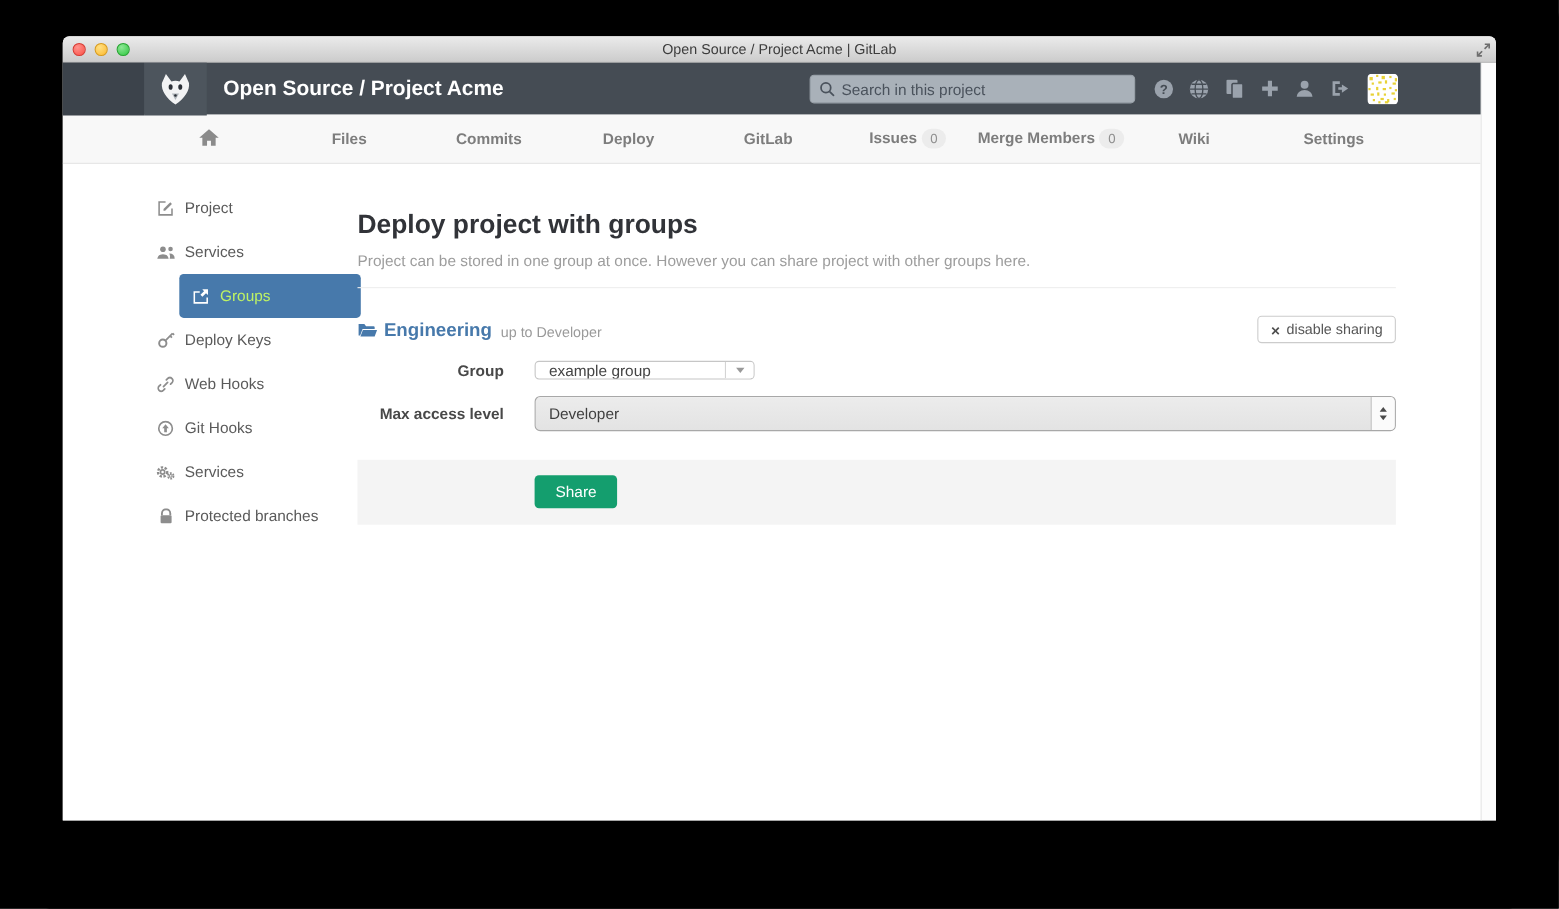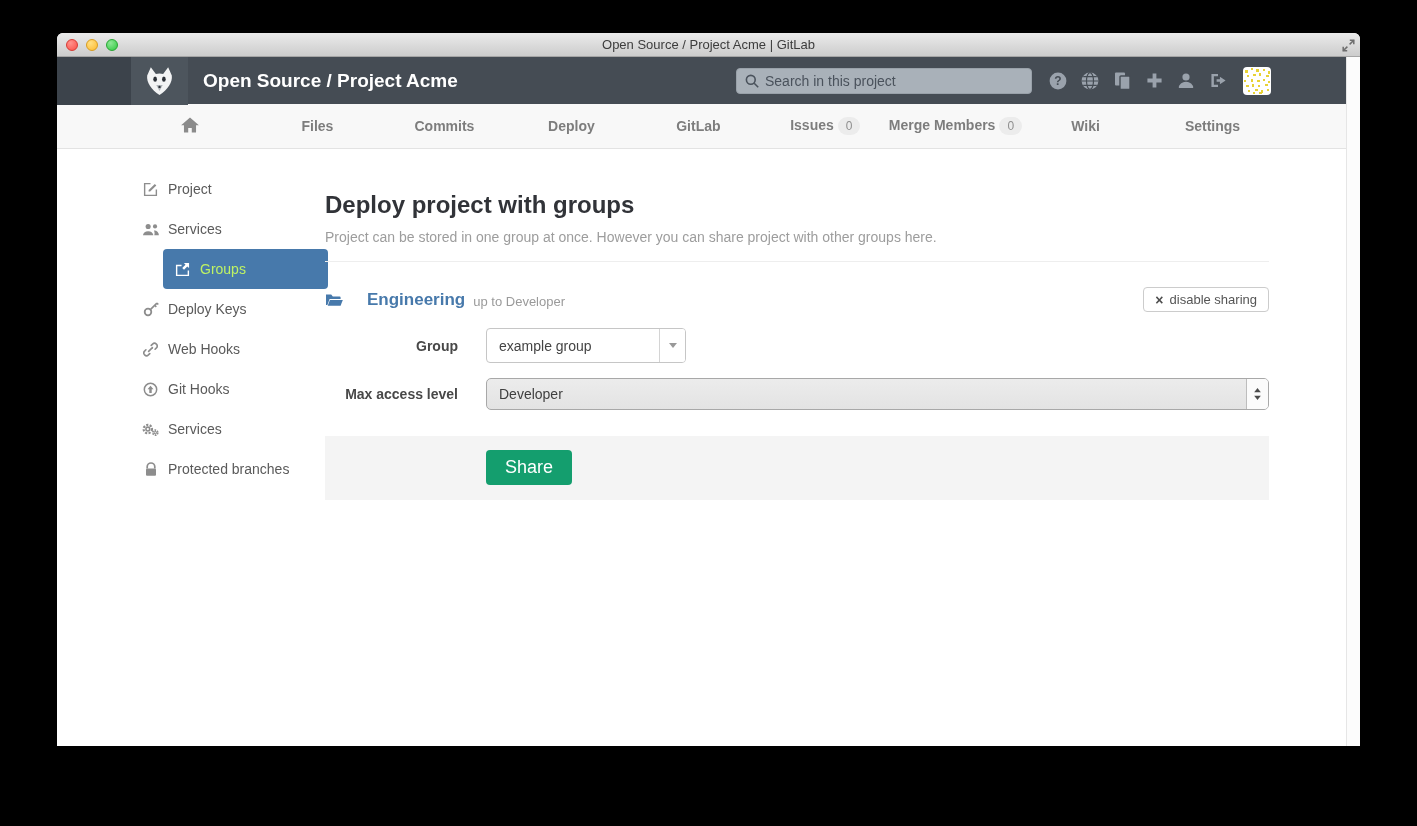--- a/index.html
+++ b/index.html
@@ -52,42 +52,42 @@
   .side-item.active { background:#4779ab; color:#bef264;margin-left:32px; }
   .main { flex:1; padding:10px 77px 0 29px; min-width:0; }
 
   h1.page-title { font-size:24px; font-weight:bold; color:#313338; margin-top:32px; }
   .page-subtitle { font-size:14px; color:#9d9d9d; margin-top:10px; }
   hr.rule { border:none; border-top:1px solid #eeeeee; margin:16px 0; }
   .section-heading { font-size:17px; font-weight:bold; color:#3a3a3a; margin-top:14px; }
   .section-heading.second { margin-top:30px; }
 
   .shared-row { margin-top:25px; display:flex; align-items:center; }
-  .group-link { display:flex; align-items:center; gap:24px; color:#4779ab; font-size:17px; font-weight:bold; text-decoration:none; cursor:pointer; }
+  .group-link { display:flex; align-items:center; gap:6px; color:#4779ab; font-size:17px; font-weight:bold; text-decoration:none; cursor:pointer; }
   .access-note { font-size:13px; color:#9a9a9a; margin-left:8px; position:relative; top:2px; }
   .disable-btn { margin-left:auto; background:#fff; border:1px solid #cccccc; border-radius:4px; padding:4px 11px;
     font-size:13px; color:#555; display:flex; align-items:center; gap:6px; cursor:pointer;
     font-family:"Liberation Sans","DejaVu Sans",sans-serif; }
   .x-glyph { font-weight:bold; font-size:14px; line-height:1; color:#4e4e4e; }
 
   .share-form { margin-top:16px; }
   .form-row { display:flex; align-items:center; margin-bottom:15px; }
   .form-label { width:133px; flex:none; text-align:right; font-size:14px; font-weight:bold; color:#484848; }
   .form-cell { margin-left:28px; flex:1; display:flex; }
-  .s2-dropdown { width:200px; height:35px; background:#fff; border:1px solid #c6c6c6; border-radius:4px;
+  .s2-dropdown { width:200px; height:17px; background:#fff; border:1px solid #c6c6c6; border-radius:4px;
     display:flex; align-items:center; cursor:pointer; overflow:hidden; }
   .s2-text { flex:1; padding-left:12px; font-size:14px; color:#444; }
   .s2-caret { width:26px; height:100%; border-left:1px solid #d4d4d4; display:flex; align-items:center; justify-content:center; background:#fff; }
   .native-select { flex:1; height:32px; border:1px solid #a8a8a8; border-radius:5px;
     background:linear-gradient(#ececec,#e3e3e3); display:flex; align-items:center; cursor:pointer; overflow:hidden; }
   .ns-text { flex:1; padding-left:12px; font-size:14px; color:#3f3f3f; }
   .ns-spin { width:22px; height:100%; border-left:1px solid #bdbdbd; background:#fbfbfb;
     display:flex; align-items:center; justify-content:center; }
   .form-actions { margin-top:26px; background:#f4f4f4; padding:14px 0 15px 161px; }
-  .share-btn { background:#149e6e; color:#fff; border:none; border-radius:4px; padding:7px 19px; font-size:18px;
+  .share-btn { background:#149e6e; color:#fff; border:none; border-radius:4px; padding:7px 19px; font-size:14px;
     cursor:pointer; font-family:"Liberation Sans","DejaVu Sans",sans-serif; }
 </style>
 </head>
 <body>
 
 <div class="screen">
   <div class="mac-window">
 
     <div class="titlebar">
       <div class="traffic">

